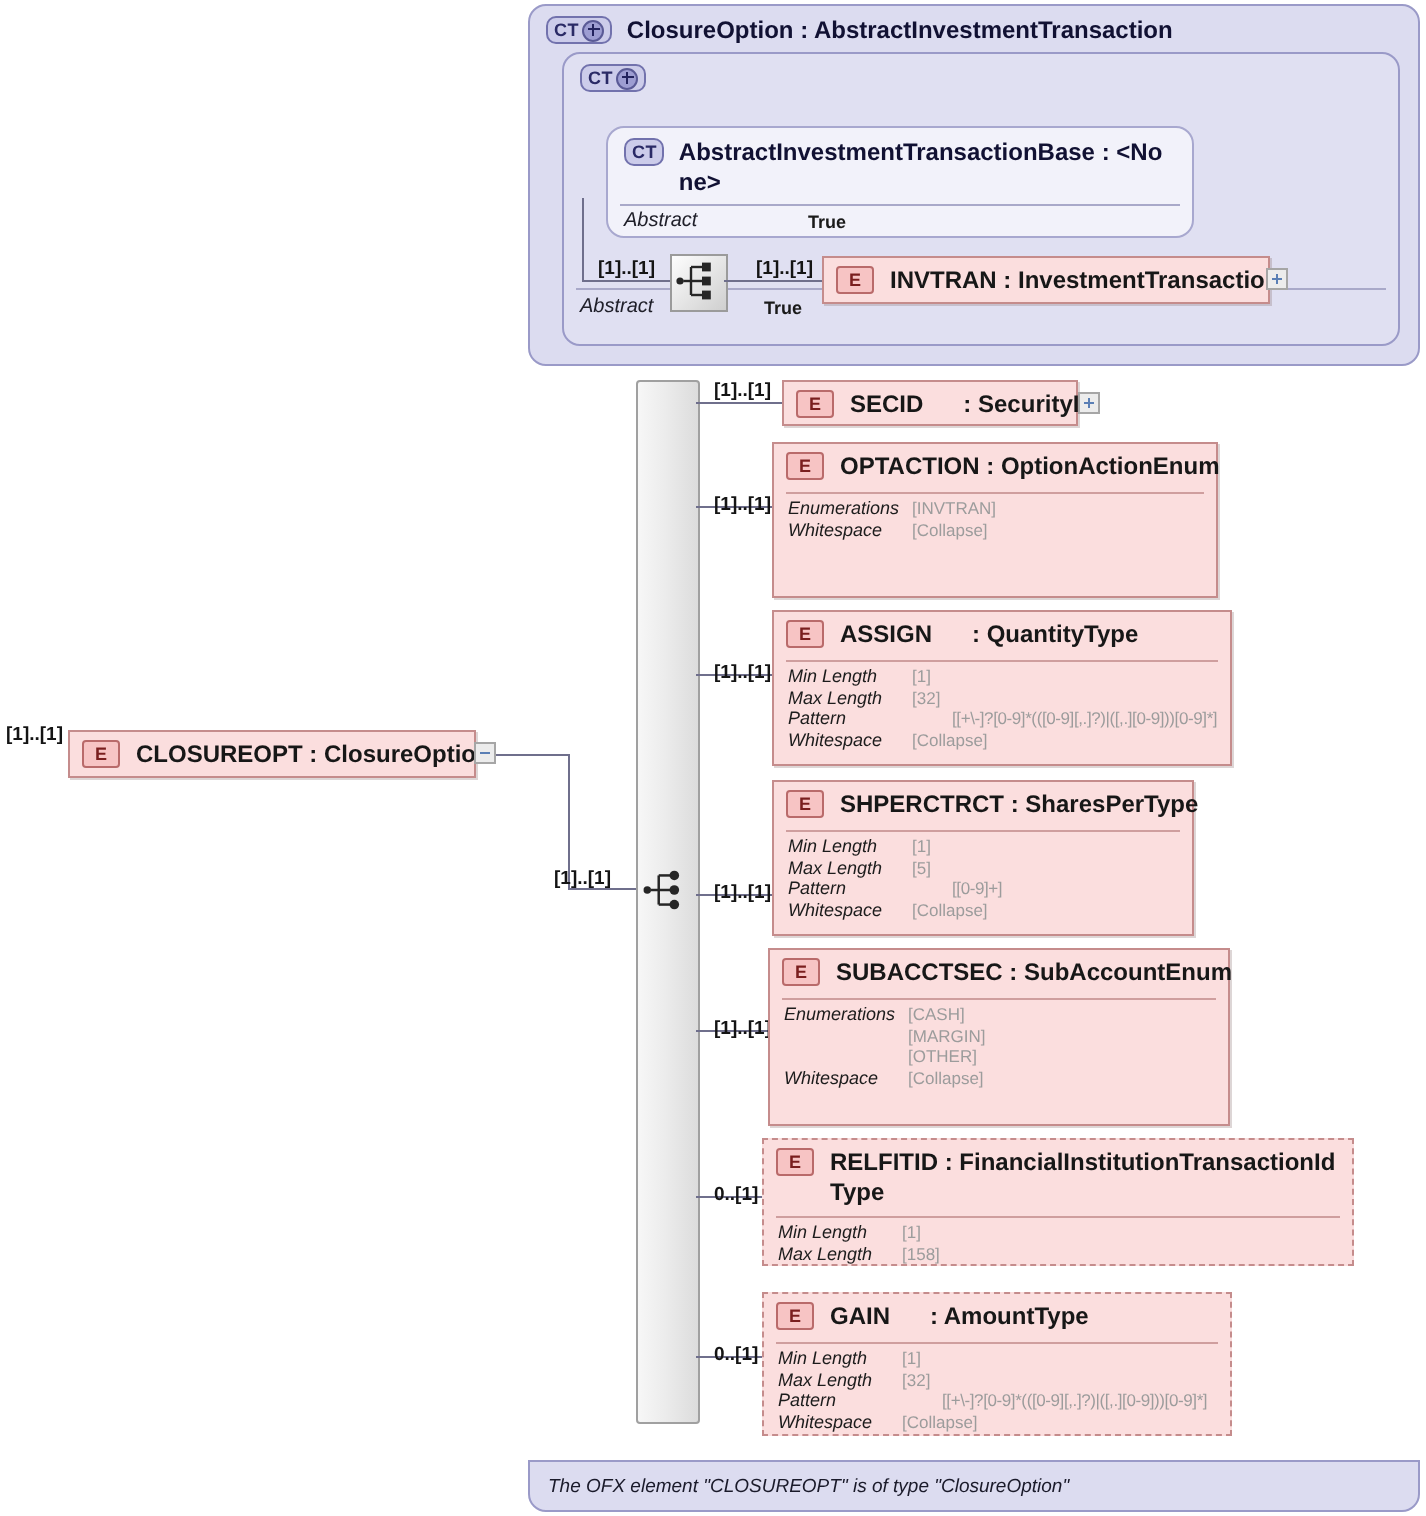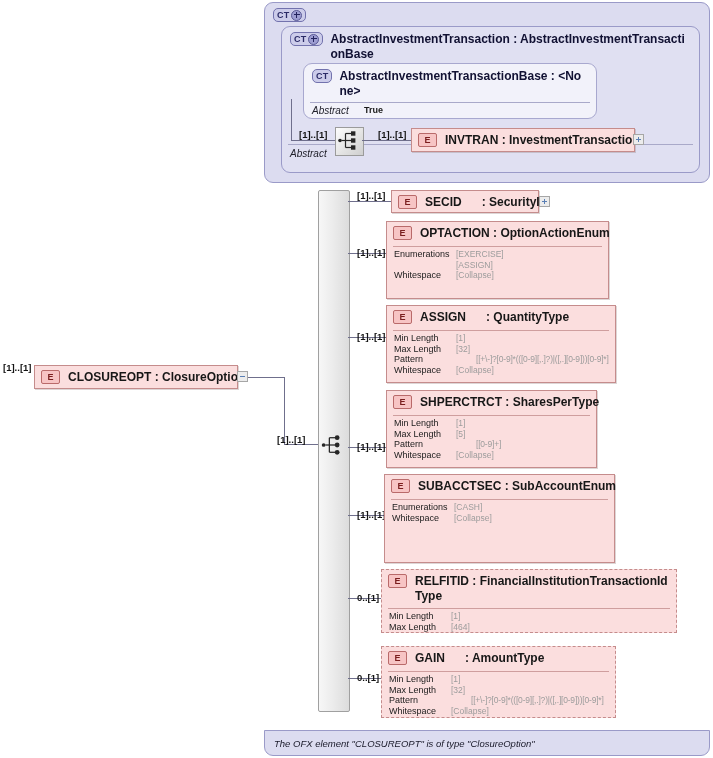--- a/index.html
+++ b/index.html
@@ -78,22 +78,23 @@
     font-weight: bold;
     color: #111133;
     line-height: 15px;
     word-break: break-all;
   }
 
   
   .abstract-row {
     position: absolute;
     display: flex;
-    align-items: flex-start;
+    align-items: center;
     font-size: 10px;
+    gap: 40px;
   }
   .abstract-row .k {
     font-style: italic;
     color: #20202a;
     width: 52px;
   }
   .abstract-row .v {
     font-weight: bold;
     font-size: 9px;
     color: #1a1a1a;
@@ -166,20 +167,21 @@
 
   
   .facets {
     position: absolute;
     left: 7px; right: 5px;
     font-size: 9px;
     line-height: 10.5px;
   }
   .facet-row { display: flex; }
   .facet-k {
+    font-style: italic;
     color: #1c1c1c;
     width: 62px;
     flex: 0 0 62px;
   }
   .facet-v {
     color: #9c9c9c;
     font-size: 8.5px;
     white-space: pre;
   }
   .facet-v.mono { font-family: "Liberation Sans", sans-serif; letter-spacing: -0.2px; padding-left: 20px; }
@@ -225,31 +227,31 @@
 <body>
 
 <div class="canvas">
 
   <div class="abs ct-box lvl1" style="left:264px; top:2px; width:446px; height:181px;">
     <div class="ct-header">
       <span class="ct-badge">
         <span class="ct-txt">CT</span>
         <span class="plus-circle"></span>
       </span>
+      <span class="ct-title">ClosureOption : AbstractInvestmentTransaction</span>
     </div>
 
   </div>
 
   <div class="abs ct-box lvl2" style="left:281px; top:26px; width:419px; height:147px;">
     <div class="ct-header">
       <span class="ct-badge">
         <span class="ct-txt">CT</span>
         <span class="plus-circle"></span>
       </span>
-      <span class="ct-title">AbstractInvestmentTransaction : AbstractInvestmentTransactionBase</span>
     </div>
     <div class="hr-line" style="left:6px; right:6px; top:117px;"></div>
     <div class="abstract-row" style="left:8px; top:121px;">
       <span class="k">Abstract</span>
       <span class="v">True</span>
     </div>
   </div>
 
   <div class="abs ct-box lvl3" style="left:303px; top:63px; width:294px; height:56px;">
     <div class="ct-header">
@@ -344,25 +346,21 @@
   <div class="card" style="left:357px; top:247px;">[1]..[1]</div>
   <div class="abs el-box" style="left:386px; top:221px; width:223px; height:78px;">
     <div class="el-head">
       <span class="e-badge">E</span>
       <span class="el-name">OPTACTION : OptionActionEnum</span>
     </div>
     <div class="hr-line" style="left:6px; right:6px; top:24px; border-color:#cf9e9e;"></div>
     <div class="facets" style="top:27px;">
       <div class="facet-row">
         <span class="facet-k">Enumerations</span>
-        <span class="facet-v">[EXERCISE]</span>
-      </div>
-      <div class="facet-row">
-        <span class="facet-k"></span>
-        <span class="facet-v">[ASSIGN]</span>
+        <span class="facet-v">[INVTRAN]</span>
       </div>
       <div class="facet-row">
         <span class="facet-k">Whitespace</span>
         <span class="facet-v">[Collapse]</span>
       </div>
     </div>
   </div>
 
   <div class="card" style="left:357px; top:331px;">[1]..[1]</div>
   <div class="abs el-box" style="left:386px; top:305px; width:230px; height:78px;">
@@ -424,41 +422,49 @@
       <span class="e-badge">E</span>
       <span class="el-name">SUBACCTSEC : SubAccountEnum</span>
     </div>
     <div class="hr-line" style="left:6px; right:6px; top:24px; border-color:#cf9e9e;"></div>
     <div class="facets" style="top:27px;">
       <div class="facet-row">
         <span class="facet-k">Enumerations</span>
         <span class="facet-v">[CASH]</span>
       </div>
       <div class="facet-row">
+        <span class="facet-k"></span>
+        <span class="facet-v">[MARGIN]</span>
+      </div>
+      <div class="facet-row">
+        <span class="facet-k"></span>
+        <span class="facet-v">[OTHER]</span>
+      </div>
+      <div class="facet-row">
         <span class="facet-k">Whitespace</span>
         <span class="facet-v">[Collapse]</span>
       </div>
     </div>
   </div>
 
   <div class="card" style="left:357px; top:592px;">0..[1]</div>
   <div class="abs el-box optional" style="left:381px; top:569px; width:296px; height:64px;">
     <div class="el-head">
       <span class="e-badge">E</span>
       <span class="el-name wrap">RELFITID : FinancialInstitutionTransactionIdType</span>
     </div>
     <div class="hr-line" style="left:6px; right:6px; top:38px; border-color:#cf9e9e;"></div>
     <div class="facets" style="top:41px;">
       <div class="facet-row">
         <span class="facet-k">Min Length</span>
         <span class="facet-v">[1]</span>
       </div>
       <div class="facet-row">
         <span class="facet-k">Max Length</span>
-        <span class="facet-v">[464]</span>
+        <span class="facet-v">[158]</span>
       </div>
     </div>
   </div>
 
   <div class="card" style="left:357px; top:672px;">0..[1]</div>
   <div class="abs el-box optional" style="left:381px; top:646px; width:235px; height:72px;">
     <div class="el-head">
       <span class="e-badge">E</span>
       <span class="el-name">GAIN      : AmountType</span>
     </div>

